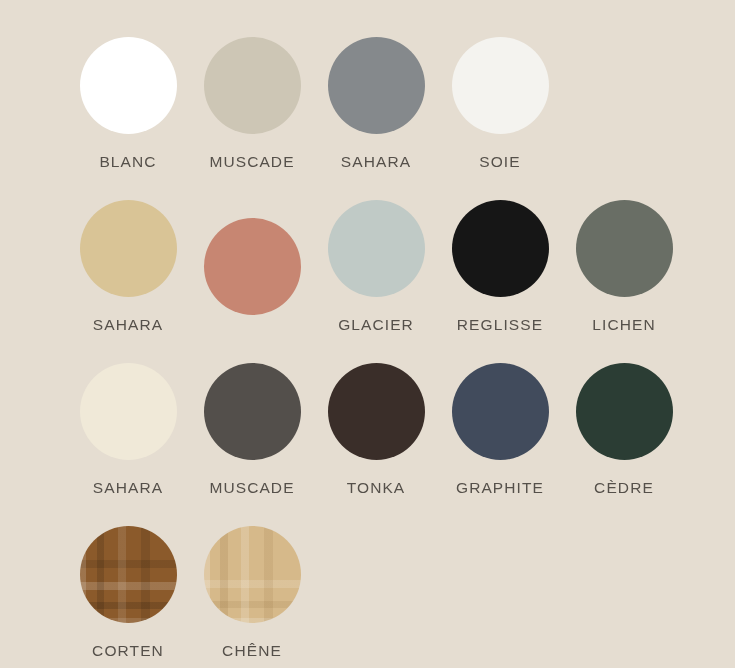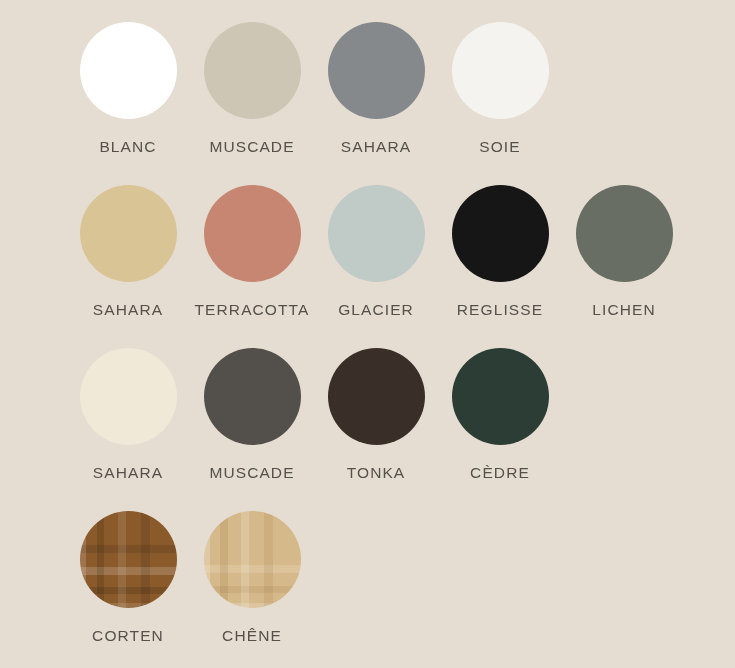--- a/index.html
+++ b/index.html
@@ -16,21 +16,21 @@
   #palette-board {
     width: 735px;
     height: 668px;
     background: #E5DDD1;
     box-sizing: border-box;
     padding: 22px 0 0 0;
   }
   .palette-row {
     display: flex;
     justify-content: flex-start;
-    align-items: flex-start;
+    align-items: center;
     padding-left: 66px;
     height: 163px;
     box-sizing: border-box;
   }
   .swatch-cell {
     width: 124px;
     margin-right: 0px;
     display: flex;
     flex-direction: column;
     align-items: center;
@@ -113,21 +113,20 @@
         <div class="swatch-label">SOIE</div>
       </div>
     </div>
     <div class="palette-row">
       <div class="swatch-cell">
         <div class="swatch-disc" style="background: rgb(217, 196, 150);"></div>
         <div class="swatch-label">SAHARA</div>
       </div>
       <div class="swatch-cell">
         <div class="swatch-disc" style="background: rgb(199, 134, 114);"></div>
-        <div class="swatch-label">TERRACOTTA</div>
       </div>
       <div class="swatch-cell">
         <div class="swatch-disc" style="background: rgb(192, 202, 198);"></div>
         <div class="swatch-label">GLACIER</div>
       </div>
       <div class="swatch-cell">
         <div class="swatch-disc" style="background: rgb(22, 22, 22);"></div>
         <div class="swatch-label">REGLISSE</div>
       </div>
       <div class="swatch-cell">
@@ -142,20 +141,24 @@
       </div>
       <div class="swatch-cell">
         <div class="swatch-disc" style="background: rgb(83, 79, 75);"></div>
         <div class="swatch-label">MUSCADE</div>
       </div>
       <div class="swatch-cell">
         <div class="swatch-disc" style="background: rgb(58, 46, 41);"></div>
         <div class="swatch-label">TONKA</div>
       </div>
       <div class="swatch-cell">
+        <div class="swatch-disc" style="background: rgb(65, 75, 92);"></div>
+        <div class="swatch-label">GRAPHITE</div>
+      </div>
+      <div class="swatch-cell">
         <div class="swatch-disc" style="background: rgb(43, 61, 52);"></div>
         <div class="swatch-label">CÈDRE</div>
       </div>
     </div>
     <div class="palette-row">
       <div class="swatch-cell">
         <div class="swatch-disc wood corten"></div>
         <div class="swatch-label">CORTEN</div>
       </div>
       <div class="swatch-cell">

